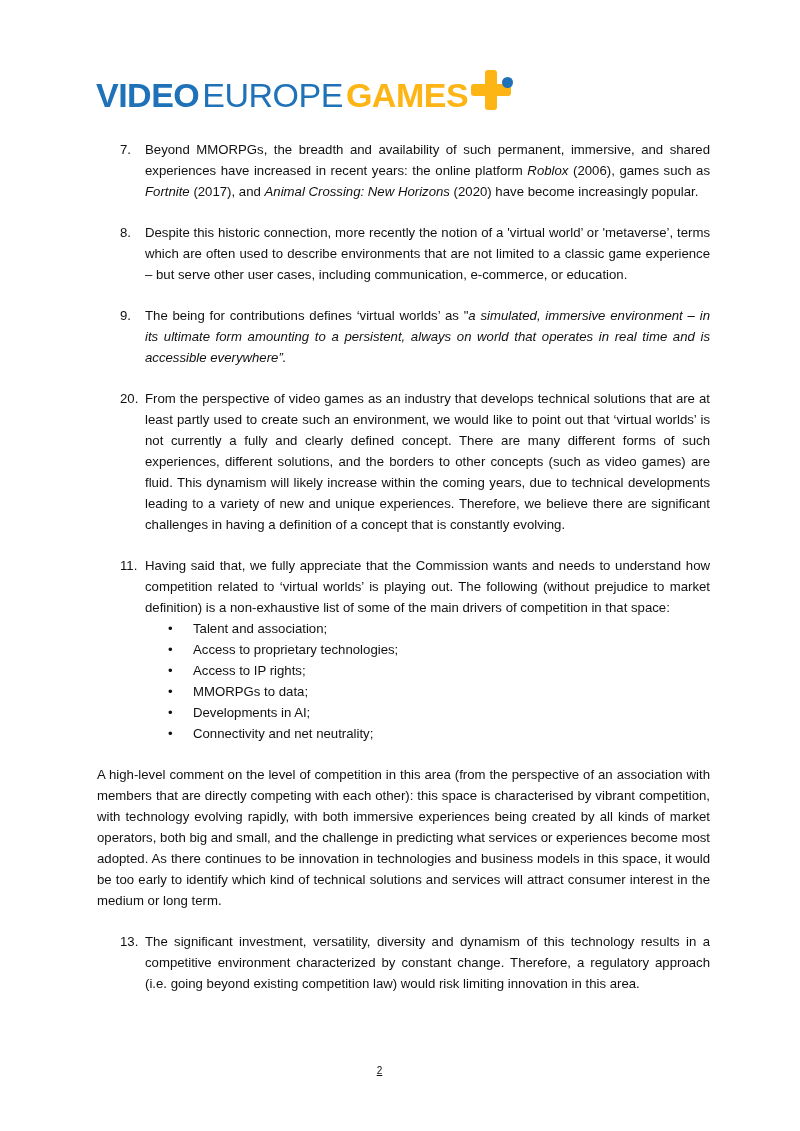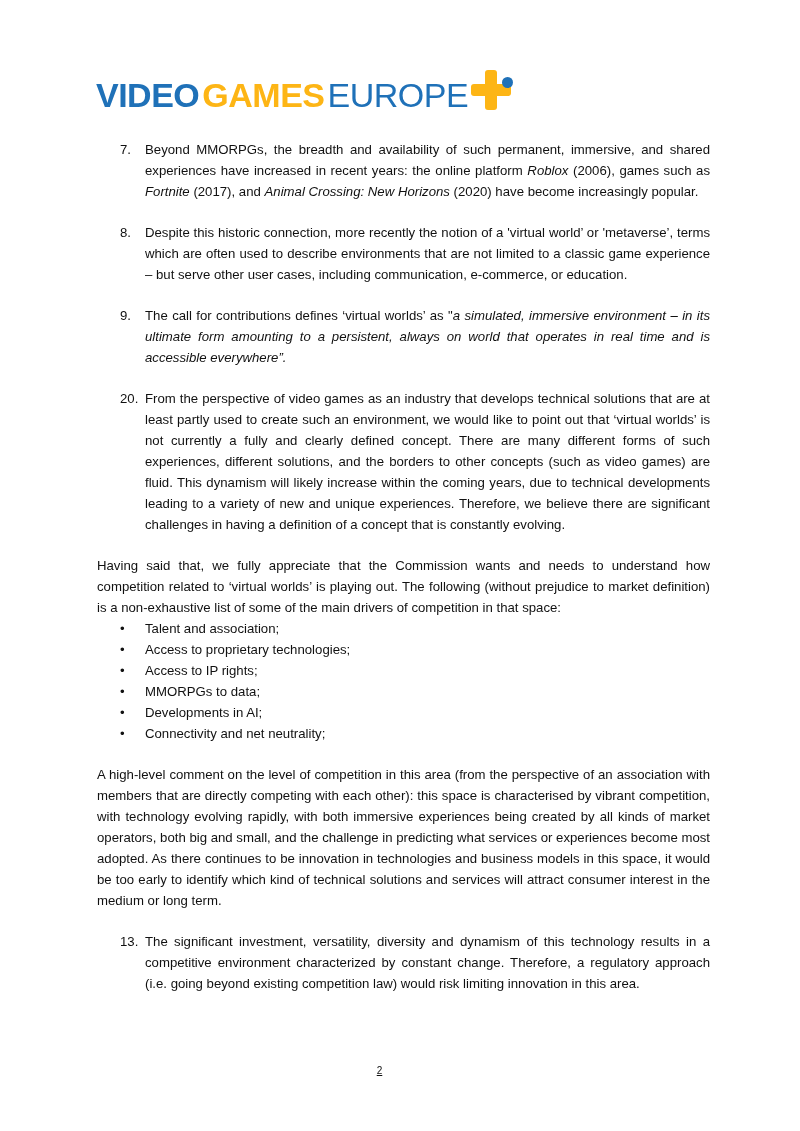--- a/index.html
+++ b/index.html
@@ -96,47 +96,48 @@
   }
   .pagenum { text-decoration: underline; }
 </style>
 </head>
 <body>
 
 <div class="page">
 
   <header class="logo">
     <span class="logo-word logo-video">VIDEO</span>
+    <span class="logo-word logo-europe">EUROPE</span>
     <span class="logo-word logo-games">GAMES</span>
-    <span class="logo-word logo-europe">EUROPE</span>
     <span class="logo-plus">
       <span class="plus-v"></span>
       <span class="plus-h"></span>
       <span class="plus-dot"></span>
     </span>
   </header>
 
   <main class="content">
       <div class="list-item">
         <div class="num">7.</div>
         <div class="para"><span>Beyond MMORPGs, the breadth and availability of such permanent, immersive, and shared experiences have increased in recent years: the online platform </span><span class="it">Roblox</span><span> (2006), games such as </span><span class="it">Fortnite</span><span> (2017), and </span><span class="it">Animal Crossing: New Horizons</span><span> (2020) have become increasingly popular.</span></div>
       </div>
       <div class="list-item">
         <div class="num">8.</div>
         <div class="para"><span>Despite this historic connection, more recently the notion of a 'virtual world’ or 'metaverse’, terms which are often used to describe environments that are not limited to a classic game experience – but serve other user cases, including communication, e-commerce, or education.</span></div>
       </div>
       <div class="list-item">
         <div class="num">9.</div>
-        <div class="para"><span>The call for contributions defines ‘virtual worlds’ as "</span><span class="it">a simulated, immersive environment – in its ultimate form amounting to a persistent, always on world that operates in real time and is accessible everywhere”.</span></div>
+        <div class="para"><span>The being for contributions defines ‘virtual worlds’ as "</span><span class="it">a simulated, immersive environment – in its ultimate form amounting to a persistent, always on world that operates in real time and is accessible everywhere”.</span></div>
       </div>
       <div class="list-item">
         <div class="num">20.</div>
         <div class="para"><span>From the perspective of video games as an industry that develops technical solutions that are at least partly used to create such an environment, we would like to point out that ‘virtual worlds’ is not currently a fully and clearly defined concept. There are many different forms of such experiences, different solutions, and the borders to other concepts (such as video games) are fluid. This dynamism will likely increase within the coming years, due to technical developments leading to a variety of new and unique experiences. Therefore, we believe there are significant challenges in having a definition of a concept that is constantly evolving.</span></div>
       </div>
       <div class="list-item">
+        <div class="num">11.</div>
         <div class="para"><span>Having said that, we fully appreciate that the Commission wants and needs to understand how competition related to ‘virtual worlds’ is playing out. The following (without prejudice to market definition) is a non-exhaustive list of some of the main drivers of competition in that space:</span><div class="bullets">
             <div class="bullet-row">
               <span class="dot">•</span>
               <span class="btxt">Talent and association;</span>
             </div>
             <div class="bullet-row">
               <span class="dot">•</span>
               <span class="btxt">Access to proprietary technologies;</span>
             </div>
             <div class="bullet-row">

